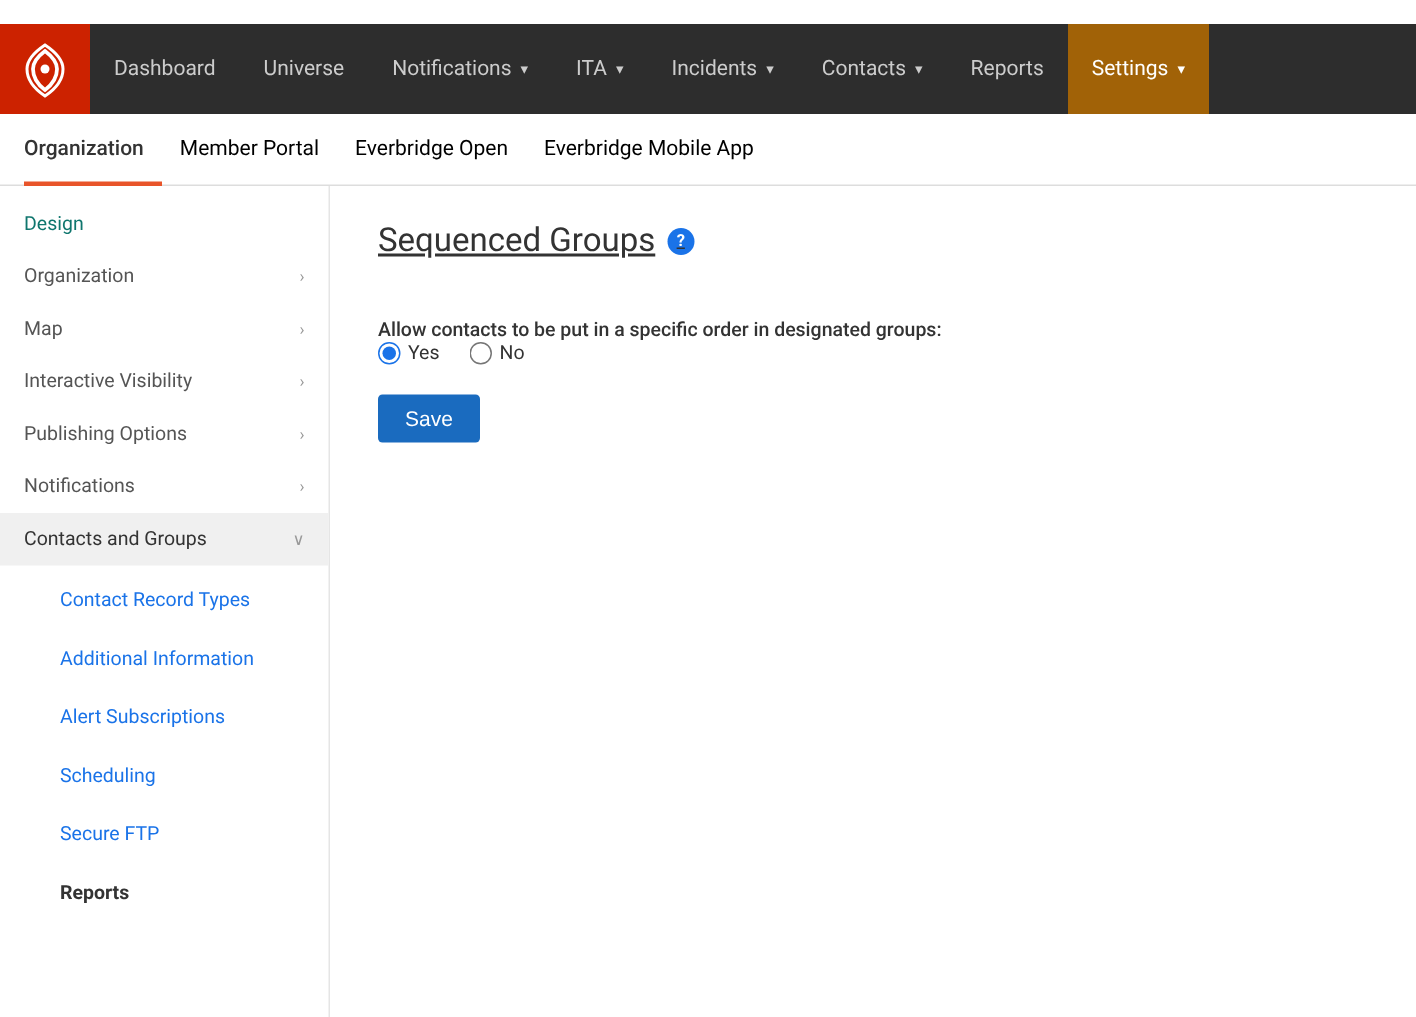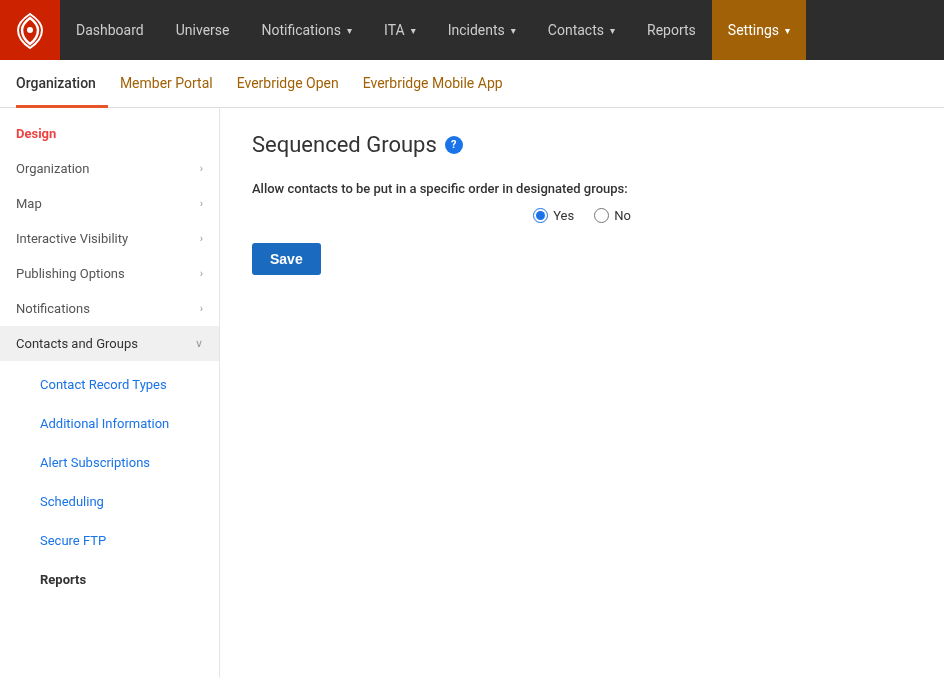--- a/index.html
+++ b/index.html
@@ -6,20 +6,21 @@
     body { font-family: -apple-system, BlinkMacSystemFont, 'Segoe UI', Roboto, Arial, sans-serif; font-size: 14px; color: #333; background: #fff; }
 
     
     .top-nav {
       display: flex;
       align-items: flex-end;
       background: #1a1a2e;
       background: #2d2d2d;
       height: 60px;
       padding: 0;
+      margin-top: 16px;
     }
     .nav-logo {
       width: 60px;
       height: 60px;
       background: #cc2200;
       display: flex;
       align-items: center;
       justify-content: center;
       flex-shrink: 0;
     }
@@ -57,21 +58,21 @@
       height: 48px;
       background: #fff;
     }
     .sub-nav-item {
       padding: 0 12px;
       height: 100%;
       display: flex;
       align-items: center;
       cursor: pointer;
       font-size: 14px;
-      color: #a16207;
+      color: #000000;
       border-bottom: 3px solid transparent;
       margin-bottom: -1px;
     }
     .sub-nav-item.active {
       color: #333;
       border-bottom-color: #e8542a;
       font-weight: 500;
     }
     .sub-nav-item:first-child { padding-left: 0; }
 
@@ -91,21 +92,21 @@
     }
     .sidebar-item {
       display: flex;
       align-items: center;
       justify-content: space-between;
       padding: 10px 16px;
       cursor: pointer;
       font-size: 13px;
       color: #555;
     }
-    .sidebar-item.design { color: #ef4444; padding-left: 16px; font-weight: bold; }
+    .sidebar-item.design { color: #0f766e; padding-left: 16px; }
     .sidebar-item .chevron-right {
       font-size: 11px;
       color: #999;
     }
     .sidebar-item.active-section {
       font-weight: 400;
       color: #333;
       background: #f0f0f0;
     }
     .sidebar-sub-item {
@@ -125,48 +126,47 @@
       flex: 1;
       padding: 24px 32px;
     }
     .page-title {
       display: flex;
       align-items: center;
       gap: 8px;
       font-size: 22px;
       font-weight: 400;
       color: #333;
-      margin-bottom: 24px;
+      margin-bottom: 40px;
+      text-decoration: underline;
     }
     .help-icon {
       width: 18px;
       height: 18px;
       background: #1a73e8;
       border-radius: 50%;
       display: inline-flex;
       align-items: center;
       justify-content: center;
       color: #fff;
       font-size: 11px;
       font-weight: bold;
       cursor: pointer;
       flex-shrink: 0;
     }
     .form-label {
       font-size: 13px;
       color: #333;
       font-weight: 500;
-      margin-bottom: 12px;
     }
     .radio-group {
       display: flex;
       align-items: center;
       gap: 20px;
       margin-bottom: 20px;
-      justify-content: center;
     }
     .radio-option {
       display: flex;
       align-items: center;
       gap: 5px;
       cursor: pointer;
       font-size: 13px;
     }
     .radio-option input[type="radio"] {
       accent-color: #1a73e8;
@@ -175,21 +175,21 @@
       cursor: pointer;
     }
     .save-btn {
       background: #1a6bbf;
       color: #fff;
       border: none;
       padding: 8px 18px;
       font-size: 14px;
       border-radius: 3px;
       cursor: pointer;
-      font-weight: 700;
+      font-weight: 400;
     }
   </style>
 </head>
 <body>
 
 <nav class="top-nav">
   <div class="nav-logo">
     <svg viewBox="0 0 40 40" fill="none">
       <path d="M20 8 Q28 14 28 20 Q28 28 20 34 Q12 28 12 20 Q12 14 20 8Z" fill="none" stroke="white" stroke-width="2.5"></path>
       <path d="M20 4 Q32 12 32 20 Q32 30 20 38 Q8 30 8 20 Q8 12 20 4Z" fill="none" stroke="white" stroke-width="2"></path>

